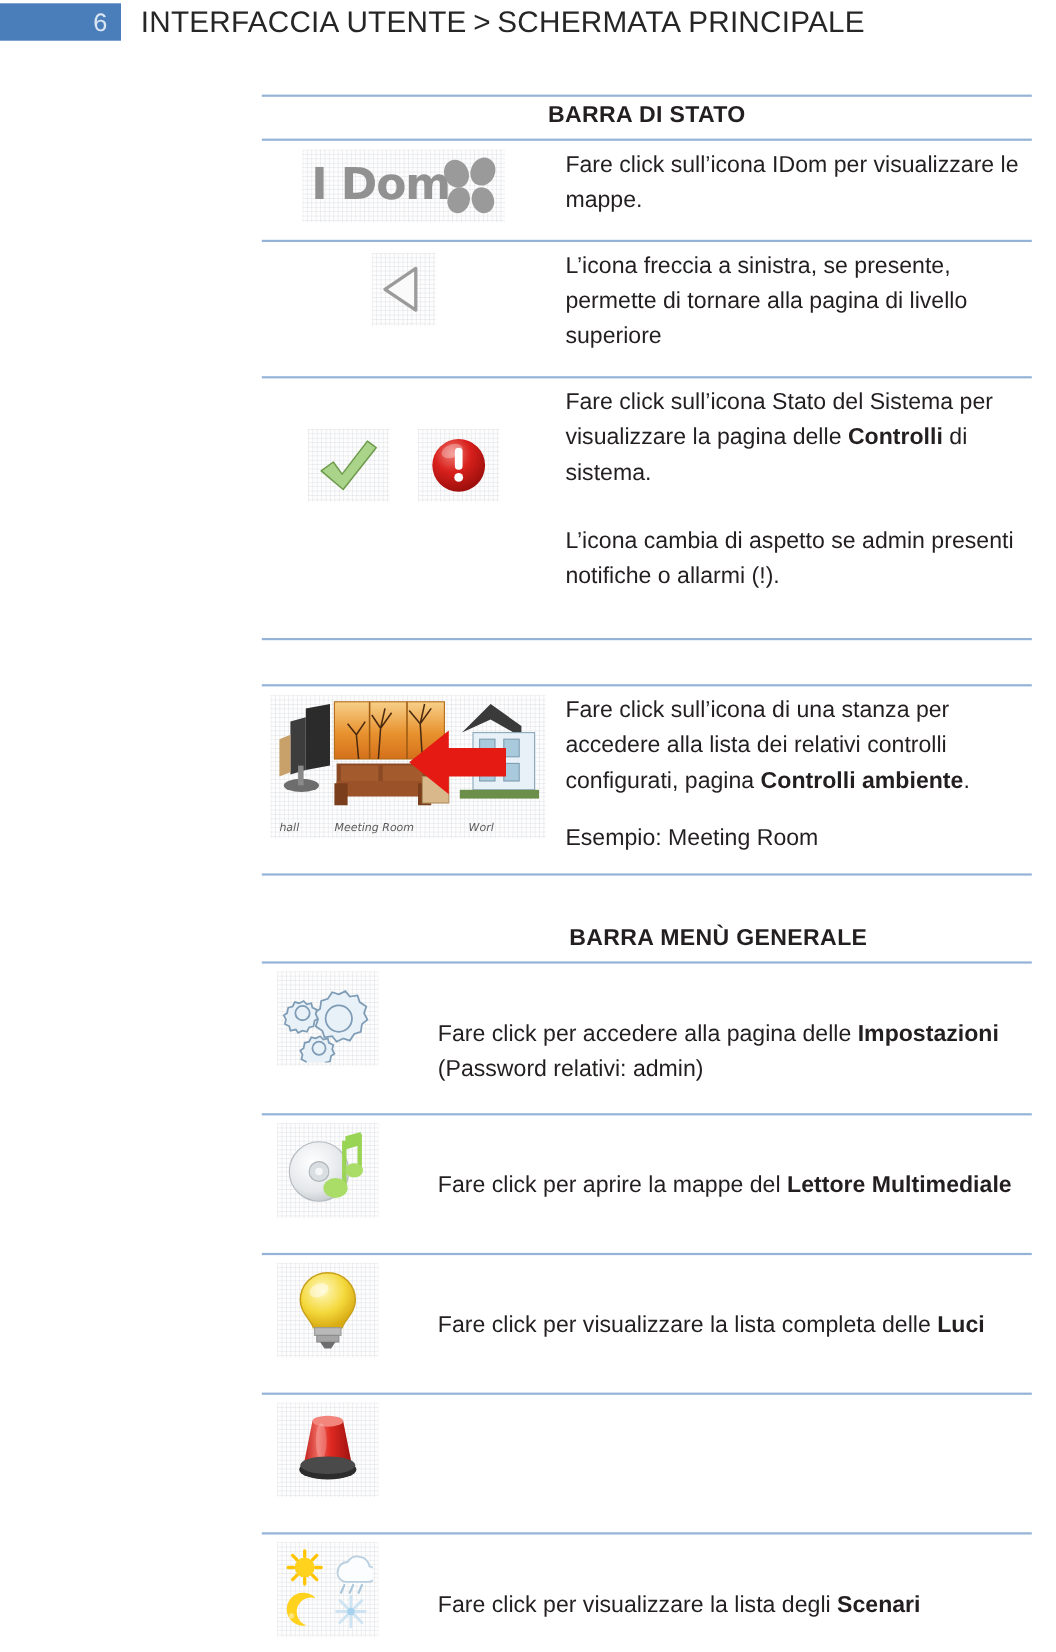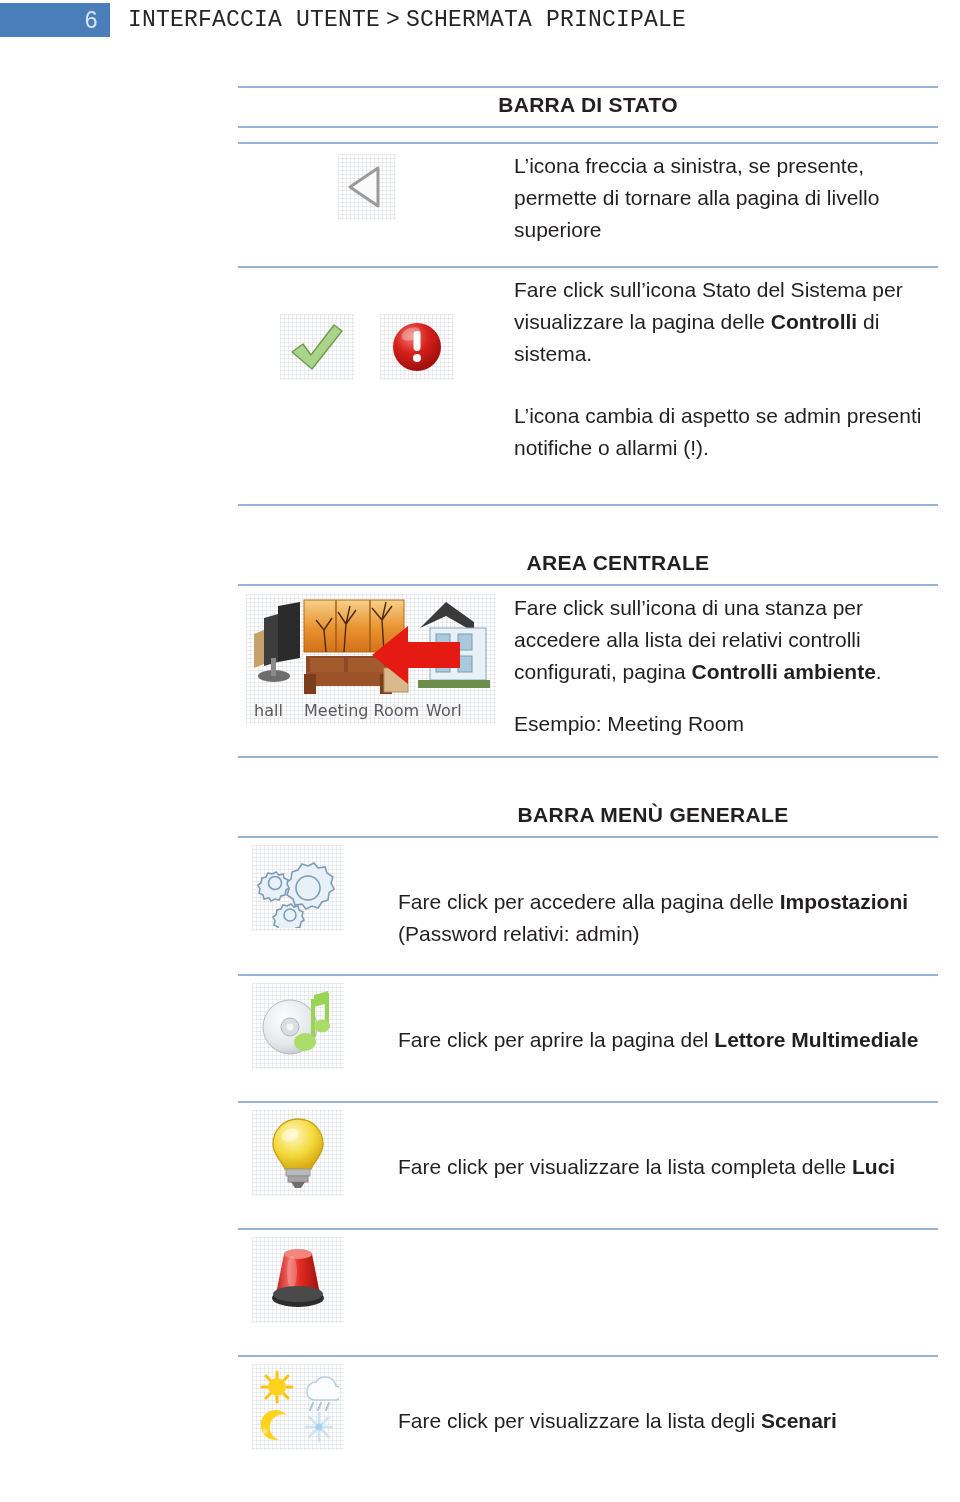--- a/index.html
+++ b/index.html
@@ -16,22 +16,22 @@
   .hdr{position:absolute;left:0;top:0;width:960px;height:52px;}
   .hdr-num{
     position:absolute;left:0;top:3px;width:110px;height:34px;
     background:#4a7ebb;color:#dce6f2;
     font-size:23px;line-height:34px;text-align:right;
     padding-right:12px;box-sizing:border-box;
     letter-spacing:0.5px;
   }
   .hdr-title{
     position:absolute;left:128px;top:4px;
-    font-size:23px;line-height:32px;
-    color:#262626;letter-spacing:0.2px;white-space:nowrap;font-family:Liberation Mono, monospace;
+    font-size:27px;line-height:32px;
+    color:#262626;letter-spacing:0.2px;white-space:nowrap;
   }
   .hdr-title .sep{padding:0 6px;}
 
   
   .tbl{position:absolute;left:238px;top:86px;width:700px;}
   .rule{height:0;border-top:2px solid #95b3d7;width:100%;}
 
   .row{display:flex;width:100%;box-sizing:border-box;}
   .cell-icon{
     width:140px;flex:0 0 140px;
@@ -93,40 +93,56 @@
   .rooms-tile{width:250px;height:130px;margin-top:8px;overflow:hidden;}
 
   .menu-tile{width:92px;height:86px;margin-top:7px;}
 
   .center-abs{position:absolute;left:50%;top:50%;transform:translate(-50%,-50%);}
 
   
   .room-lbl{
     position:absolute;bottom:4px;
     font-family:"DejaVu Sans", sans-serif;
-    font-size:16px;color:#5a5a5a;white-space:nowrap;
+    font-size:10px;color:#5a5a5a;white-space:nowrap;font-style:italic;
   }
 </style>
 </head>
 <body>
 
 <div class="hdr">
   <div class="hdr-num">6</div>
   <div class="hdr-title">
     <span>INTERFACCIA UTENTE</span><span class="sep">&gt;</span><span>SCHERMATA PRINCIPALE</span>
   </div>
 </div>
 
 <div class="tbl">
 
   <div class="rule"></div>
 
   <div class="sect">BARRA DI STATO</div>
   <div class="rule"></div>
 
+  <div class="row">
+    <div class="cell-icon w-wide">
+      <span class="tile idom-tile">
+        <span class="idom-wrap">
+          <span class="idom-text">I Dom</span>
+          <svg width="60" height="56" viewBox="0 0 60 56" style="position:absolute;left:110px;top:2px;">
+            <ellipse cx="22" cy="16" rx="11" ry="13" fill="#9a9a9a" transform="rotate(-25 22 16)"></ellipse>
+            <ellipse cx="46" cy="14" rx="11" ry="13" fill="#9a9a9a" transform="rotate(25 46 14)"></ellipse>
+            <ellipse cx="24" cy="40" rx="10" ry="12" fill="#9a9a9a" transform="rotate(20 24 40)"></ellipse>
+            <ellipse cx="46" cy="40" rx="10" ry="12" fill="#9a9a9a" transform="rotate(-20 46 40)"></ellipse>
+          </svg>
+        </span>
+      </span>
+    </div>
+    <div class="cell-txt">Fare click sull’icona IDom per visualizzare le mappe.</div>
+  </div>
   <div class="gap"></div>
   <div class="rule"></div>
 
   <div class="row">
     <div class="cell-icon w-wide">
       <span class="tile arrow-tile">
         <svg width="42" height="48" viewBox="0 0 42 48" class="center-abs">
           <polygon points="32,5 32,43 4,24" fill="#fafafa" stroke="#9b9b9b" stroke-width="3" stroke-linejoin="round"></polygon>
         </svg>
       </span>
@@ -165,21 +181,20 @@
       <span>Fare click sull’icona Stato del Sistema per visualizzare la pagina delle </span><b>Controlli</b><span> di sistema.</span>
       <div style="height:30px"></div>
       <span>L’icona cambia di aspetto se admin presenti notifiche o allarmi (!).</span>
     </div>
   </div>
   <div class="gap" style="height:34px"></div>
   <div class="rule"></div>
 
   <div style="height:40px"></div>
 
-  <div class="sect indent3">AREA CENTRALE</div>
   <div class="rule"></div>
 
   <div class="row">
     <div class="cell-icon w-narrow" style="width:258px;flex:0 0 258px;justify-content:flex-start;padding-left:8px;">
       <span class="tile rooms-tile">
 
         <svg width="56" height="104" viewBox="0 0 56 104" style="position:absolute;left:2px;top:6px;">
           <path d="M30 6 L52 2 L52 58 L30 62 Z" fill="#2b2b2b"></path>
           <path d="M16 18 L30 14 L30 62 L16 66 Z" fill="#3d3d3d"></path>
           <path d="M6 34 L16 30 L16 64 L6 68 Z" fill="#c8a06a"></path>
@@ -284,21 +299,21 @@
           <circle cx="34" cy="40" r="3.4" fill="#f4f6f7"></circle>
           <path d="M58 8 L72 4 L72 16 L58 20 Z" fill="#9ad455"></path>
           <rect x="55" y="12" width="4" height="42" fill="#9ad455"></rect>
           <rect x="69" y="6" width="4" height="30" fill="#9ad455"></rect>
           <ellipse cx="49" cy="55" rx="11" ry="9" fill="#a9dd68"></ellipse>
           <ellipse cx="66" cy="39" rx="8" ry="6.5" fill="#a9dd68"></ellipse>
         </svg>
       </span>
     </div>
     <div class="cell-txt pad-lg">
-      <span>Fare click per aprire la pagina del </span><b>Lettore Multimediale</b>
+      <span>Fare click per aprire la mappe del </span><b>Lettore Multimediale</b>
     </div>
   </div>
   <div class="gap" style="height:32px"></div>
   <div class="rule"></div>
 
   <div class="row">
     <div class="cell-icon" style="justify-content:flex-start;padding-left:14px;">
       <span class="tile menu-tile">
         <svg width="66" height="80" viewBox="0 0 66 80" class="center-abs">
           <defs>

